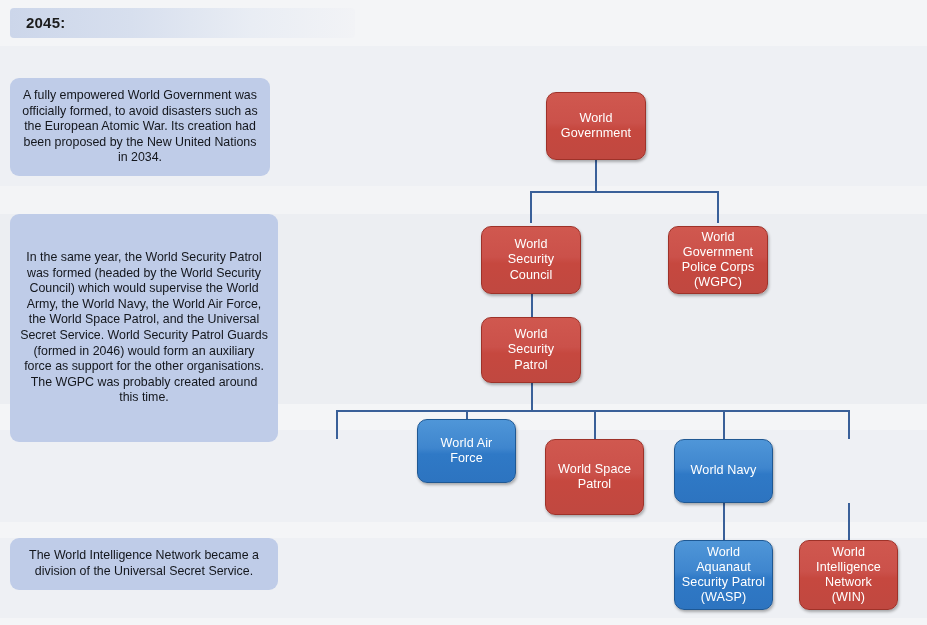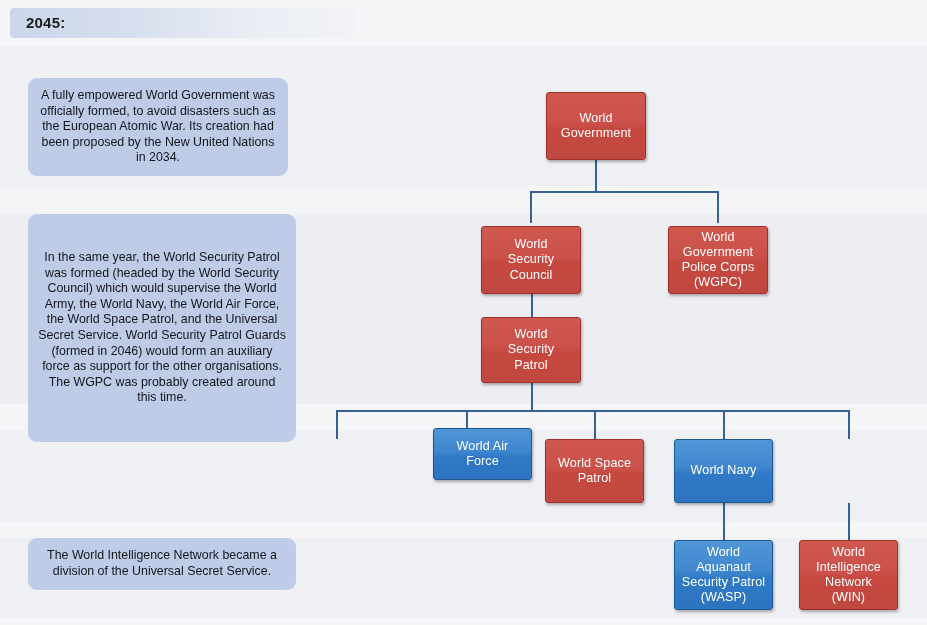--- a/index.html
+++ b/index.html
@@ -45,21 +45,21 @@
     top: 6px;
     font-size: 15px;
     font-weight: bold;
     color: #1c1c1c;
     letter-spacing: 0.2px;
   }
 
   
   .note {
     position: absolute;
-    left: 28px;
+    left: 10px;
     border-radius: 9px;
     background: #bfcce8;
     color: #13161c;
     font-size: 12.4px;
     line-height: 15.6px;
     text-align: center;
     display: flex;
     flex-direction: column;
     justify-content: center;
     box-sizing: border-box;
@@ -77,21 +77,21 @@
     position: absolute;
     background: #3a6099;
   }
   .vline { width: 2px; }
   .hline { height: 2px; }
 
   
   .node {
     position: absolute;
     box-sizing: border-box;
-    border-radius: 3px;
+    border-radius: 10px;
     display: flex;
     align-items: center;
     justify-content: center;
     text-align: center;
     color: #ffffff;
     font-size: 12.6px;
     line-height: 15.2px;
     letter-spacing: 0.1px;
     box-shadow: 1px 2px 3px rgba(0,0,0,0.30);
     z-index: 4;
@@ -184,28 +184,28 @@
 
   <div class="node node-red" style="left:481px;top:317px;width:100px;height:66px;">
     <div>
       <span>World</span>
       <span>Security</span>
       <span>Patrol</span>
     </div>
   </div>
 
 
-  <div class="node node-blue" style="left:417px;top:428px;width:99px;height:52px;margin-left:16px;">
+  <div class="node node-blue" style="left:417px;top:419px;width:99px;height:64px;">
     <div>
       <span>World Air</span>
       <span>Force</span>
     </div>
   </div>
 
-  <div class="node node-red" style="left:545px;top:439px;width:99px;height:64px;">
+  <div class="node node-red" style="left:545px;top:439px;width:99px;height:76px;">
     <div>
       <span>World Space</span>
       <span>Patrol</span>
     </div>
   </div>
 
   <div class="node node-blue" style="left:674px;top:439px;width:99px;height:64px;">
     <div>
       <span>World Navy</span>
     </div>

